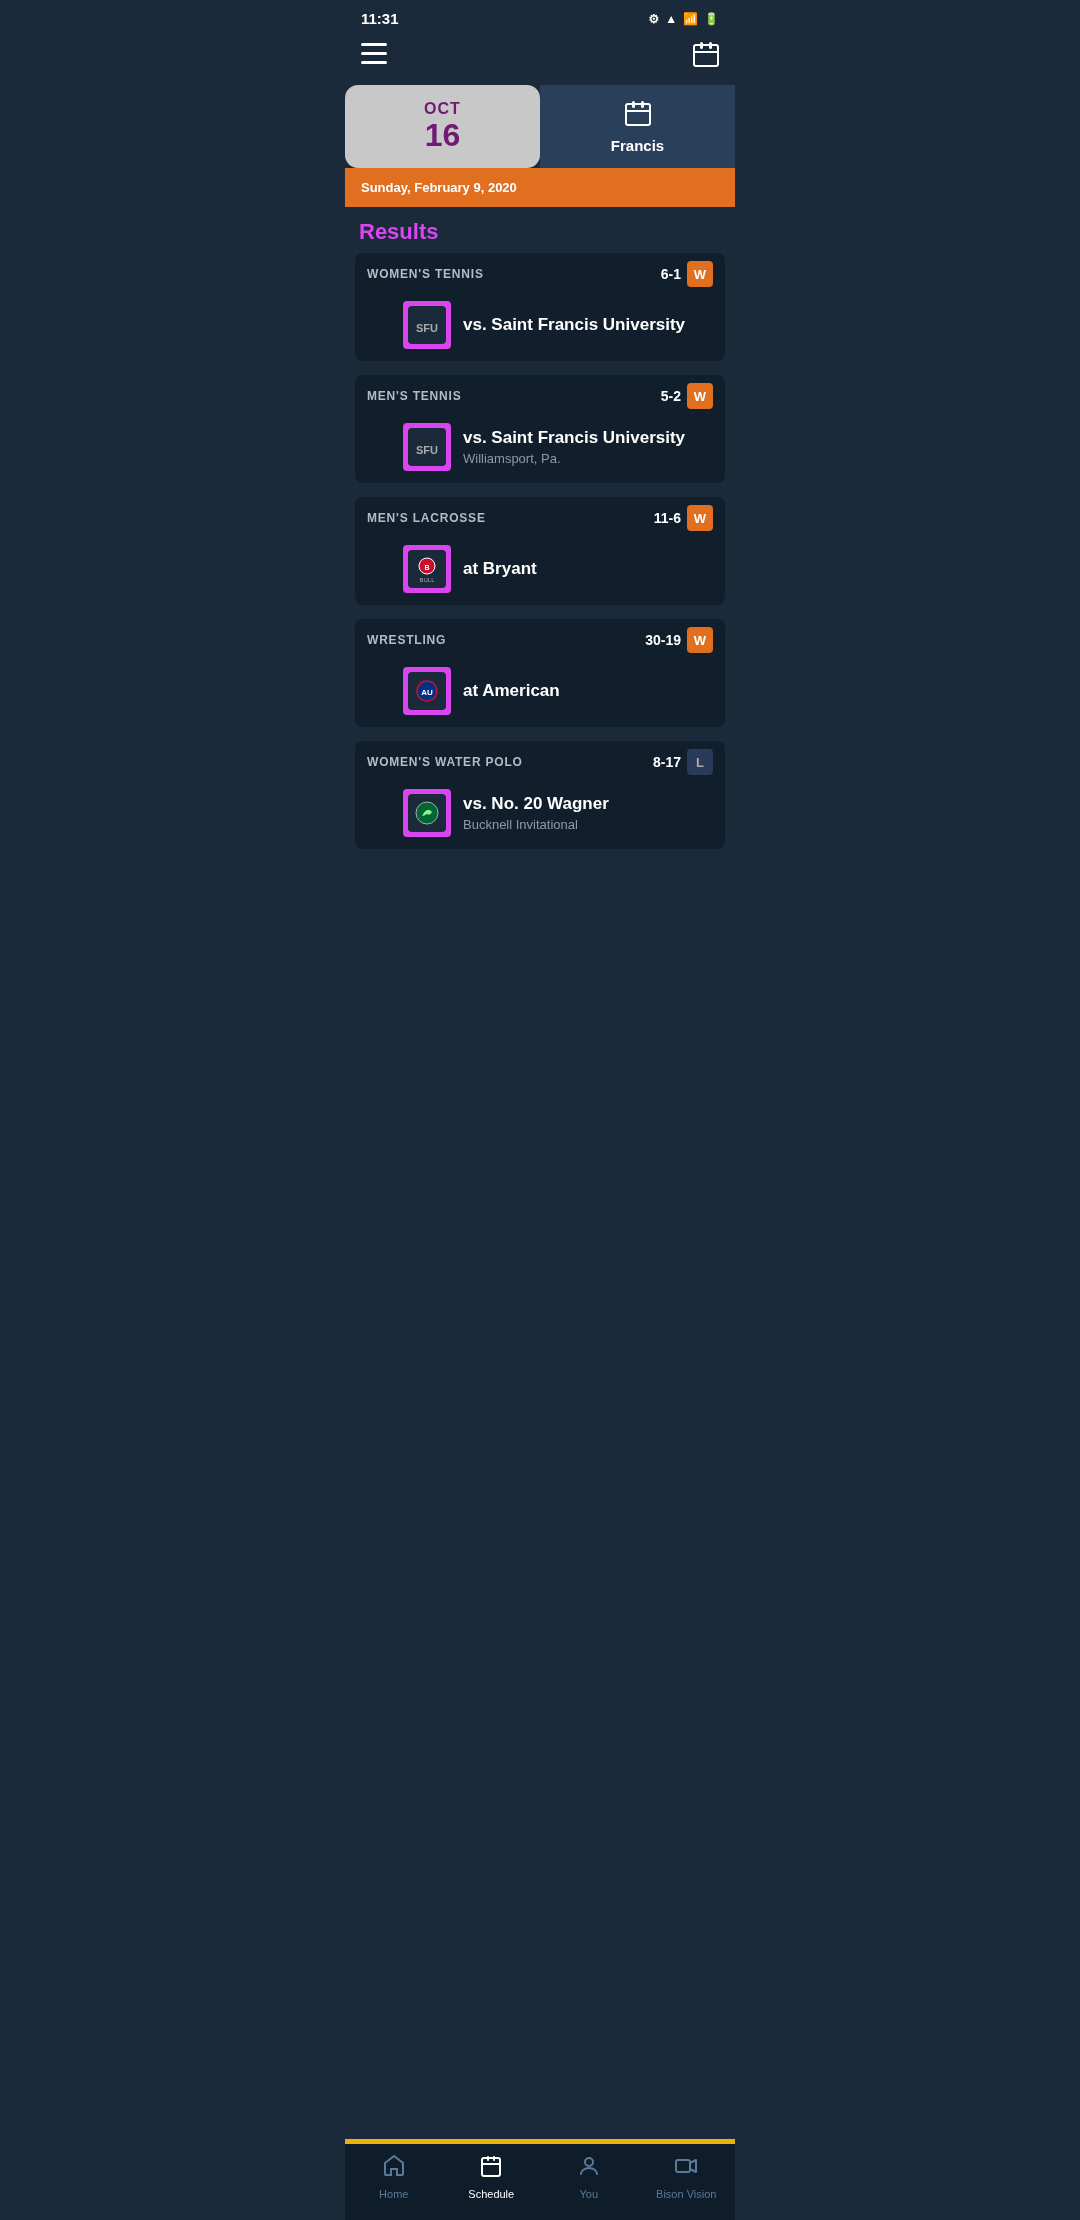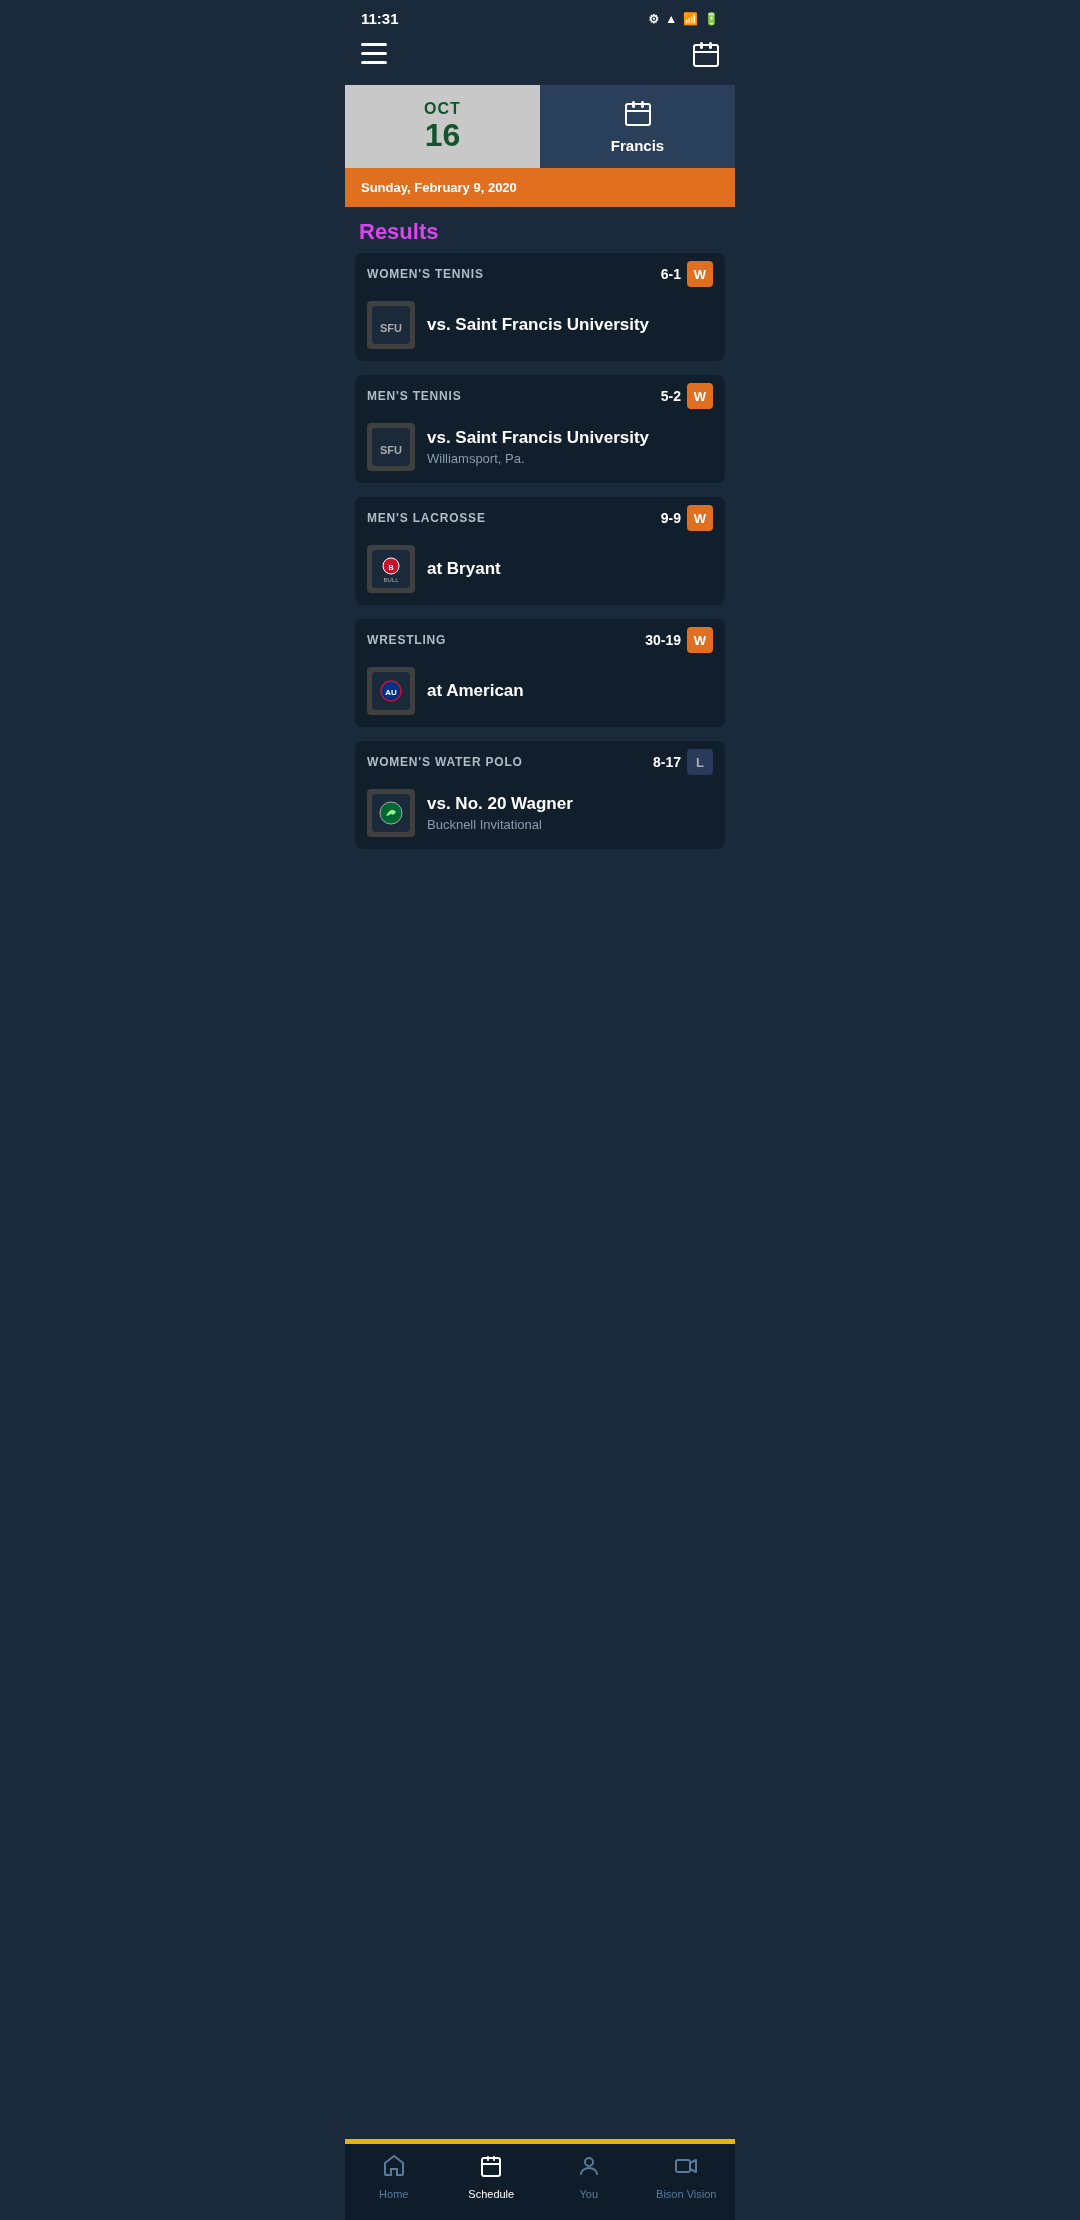--- a/index.html
+++ b/index.html
@@ -40,29 +40,30 @@
     .calendar-icon { font-size: 22px; color: #fff; cursor: pointer; }
 
     
     .tab-row {
       display: flex;
       width: 100%;
     }
     .tab-oct {
       flex: 1;
       background: #c8c8c8;
-      color: #14532d;
+      color: #701a75;
       display: flex;
       flex-direction: column;
       align-items: center;
       justify-content: center;
       padding: 14px 0;
       font-weight: 700;
       font-size: 22px;
       line-height: 1.1;
+      border-radius: 13px;
     }
     .tab-oct .month { font-size: 16px; font-weight: 700; letter-spacing: 1px; }
     .tab-oct .day { font-size: 32px; font-weight: 700; }
     .tab-calendar {
       flex: 1;
       background: #2a3f5a;
       color: #fff;
       display: flex;
       flex-direction: column;
       align-items: center;
@@ -140,26 +141,27 @@
     .game-card-body {
       display: flex;
       align-items: center;
       padding: 8px 12px 12px;
       gap: 12px;
     }
     .team-logo {
       width: 48px;
       height: 48px;
       border-radius: 4px;
-      background: #404040;
+      background: #d946ef;
       display: flex;
       align-items: center;
       justify-content: center;
       flex-shrink: 0;
       overflow: hidden;
+      margin-left: 36px;
     }
     .team-logo svg { width: 38px; height: 38px; }
     .game-info { flex: 1; }
     .game-opponent {
       font-size: 17px;
       font-weight: 600;
       color: #fff;
       line-height: 1.2;
     }
     .game-location {
@@ -295,21 +297,21 @@
           <div class="game-opponent">vs. Saint Francis University</div>
           <div class="game-location">Williamsport, Pa.</div>
         </div>
       </div>
     </div>
 
     <div class="game-card">
       <div class="game-card-header">
         <span class="sport-name">MEN'S LACROSSE</span>
         <div class="score-badge">
-          <span>9-9</span>
+          <span>11-6</span>
           <span class="result-badge result-w">W</span>
         </div>
       </div>
       <div class="game-card-body">
         <div class="team-logo">
           <svg viewBox="0 0 38 38" fill="none">
             <rect width="38" height="38" rx="4" fill="#1a2a3a"></rect>
 
             <circle cx="19" cy="16" r="8" fill="#c8102e" stroke="#fff" stroke-width="1"></circle>
             <text x="19" y="20" text-anchor="middle" font-size="7" font-weight="700" fill="#fff">B</text>

